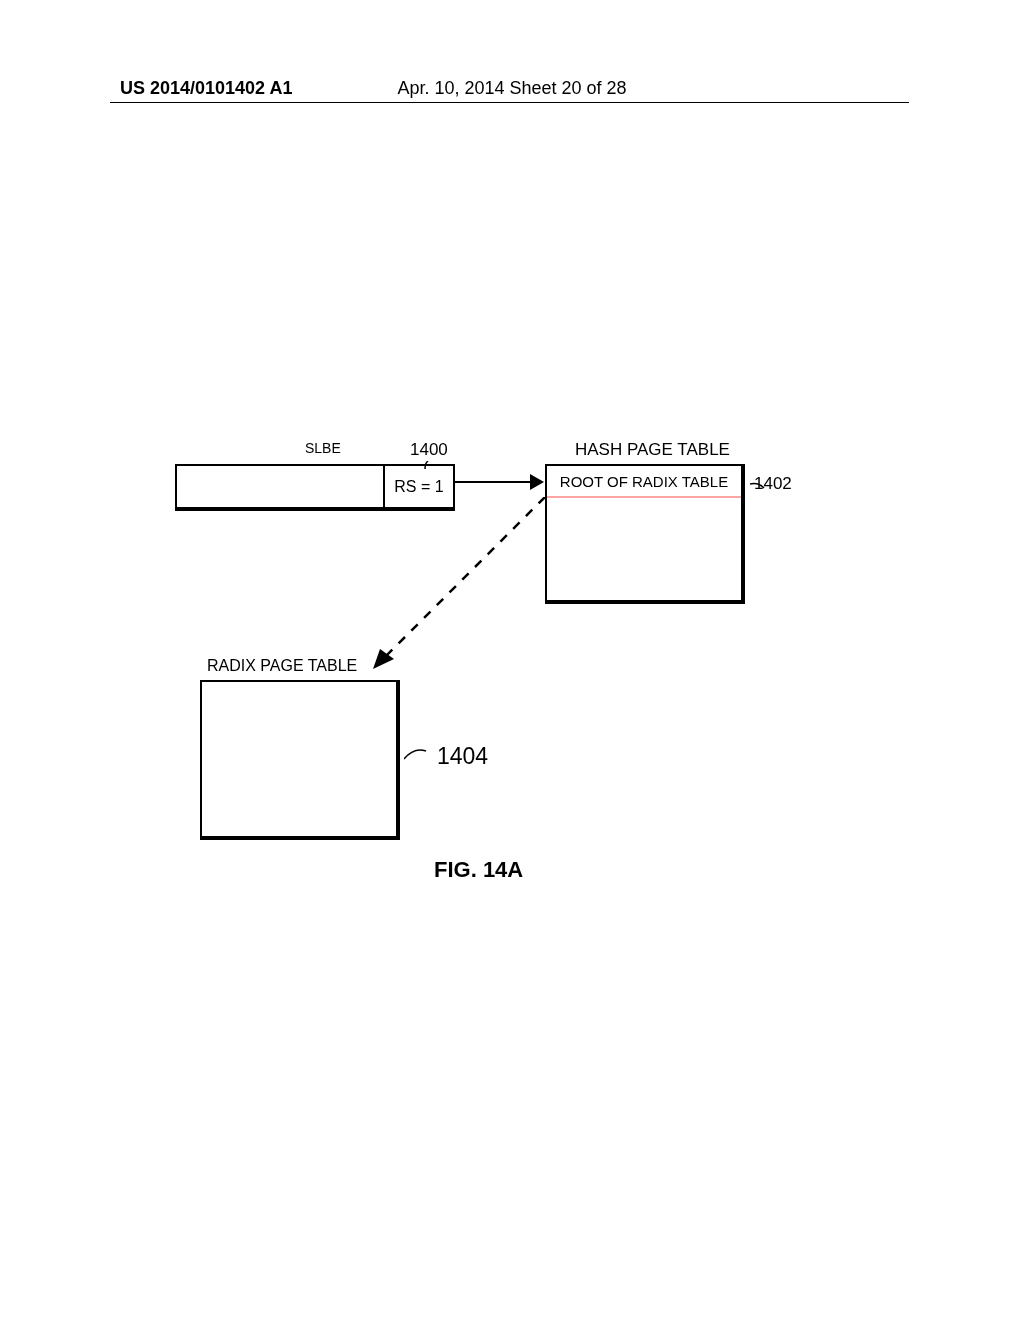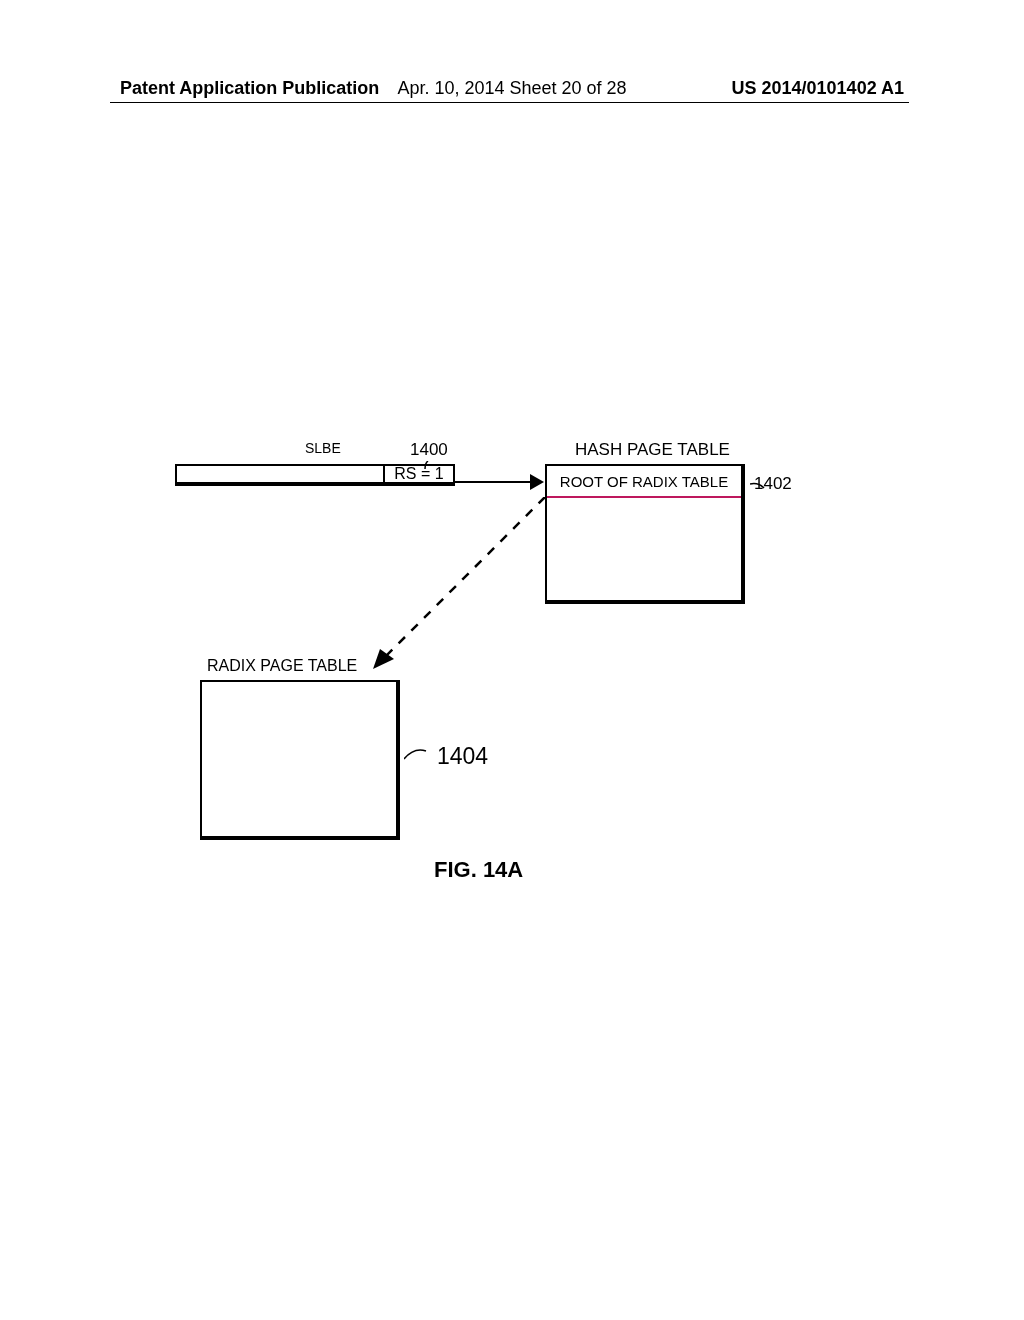--- a/index.html
+++ b/index.html
@@ -66,21 +66,21 @@
       top: 21px;
       left: 423px;
       width: 10px;
       height: 10px;
     }
     .slbe-box {
       position: absolute;
       top: 24px;
       left: 175px;
       width: 280px;
-      height: 22px;
+      height: 47px;
       border: 2px solid black;
       border-bottom: 4px solid black;
       display: flex;
     }
     .slbe-box-left {
       flex: 1;
       border-right: 2px solid black;
     }
     .slbe-box-right {
       width: 68px;
@@ -118,21 +118,21 @@
       top: 24px;
       left: 545px;
       width: 200px;
       height: 140px;
       border: 2px solid black;
       border-bottom: 4px solid black;
       border-right: 4px solid black;
     }
     .hash-row {
       height: 32px;
-      border-bottom: 2px solid #be185d;
+      border-bottom: 2px solid #fca5a5;
       display: flex;
       align-items: center;
       justify-content: center;
       font-size: 15px;
     }
     .ref-1402 {
       position: absolute;
       top: 34px;
       left: 754px;
       font-size: 17px;
@@ -180,21 +180,20 @@
       left: 410px;
       font-size: 22px;
       font-weight: bold;
       margin-left: 24px;
     }
   </style>
 </head>
 <body>
 
 <div class="header">
-  <span class="header-left">Patent Application Publication</span>
   <span class="header-center">Apr. 10, 2014  Sheet 20 of 28</span>
   <span class="header-right">US 2014/0101402 A1</span>
 </div>
 <div class="header-line"></div>
 
 <div class="diagram">
   <div class="slbe-label">SLBE</div>
   <div class="ref-1400">1400</div>
   <svg class="ref-1400-leader" width="14" height="10">
     <path d="M 5 0 Q 2 2 2 8" stroke="black" stroke-width="1.5" fill="none"></path>

